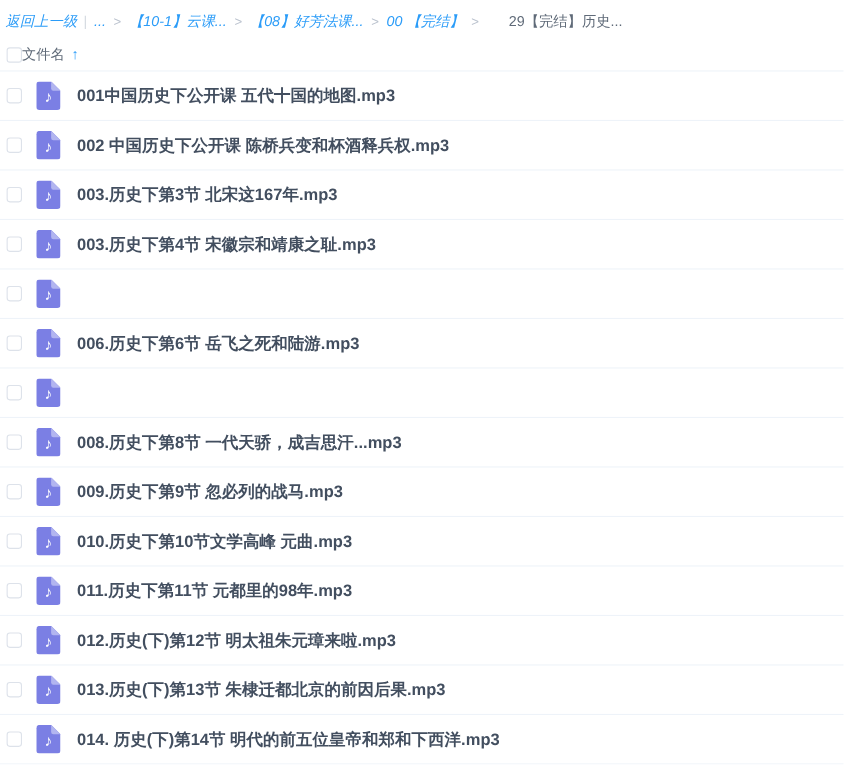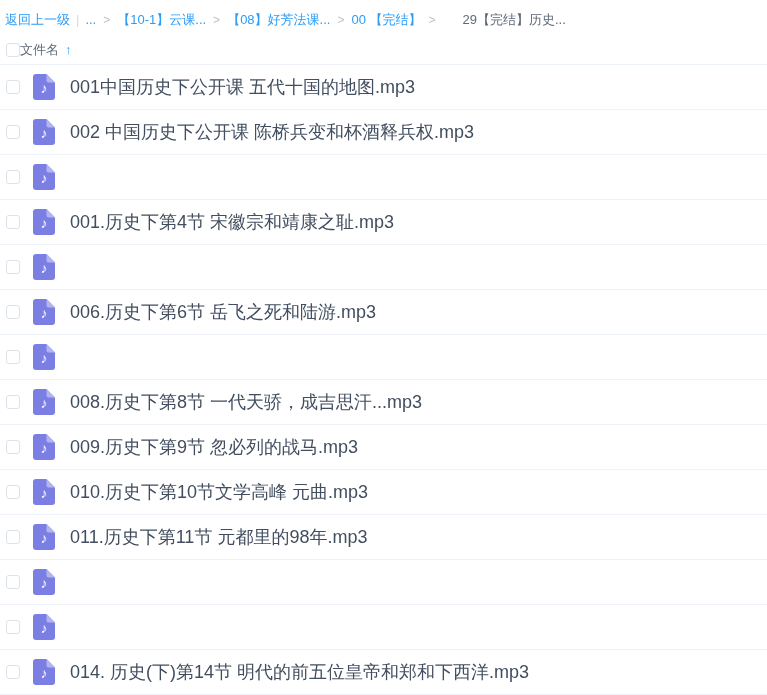--- a/index.html
+++ b/index.html
@@ -15,21 +15,21 @@
   html,body{margin:0;padding:0;}
   body{
     width:767px;height:695px;background:#ffffff;overflow:hidden;
     font-family:"Liberation Sans","DejaVu Sans",sans-serif;
   }
   
   .breadcrumb{
     height:35px;display:flex;align-items:center;
     padding:4px 8px 0 5px;font-size:13px;white-space:nowrap;
   }
-  .crumb-link{color:var(--link);cursor:pointer;}
+  .crumb-link{color:var(--link);cursor:pointer;font-style:italic;}
   .crumb-current{color:var(--muted);margin-left:20px;}
   .pipe{color:#d5dae1;margin:0 6px;}
   .sep{color:#b9c1cd;margin:0 7px;font-size:12px;}
   
   .list-header{
     height:30px;display:flex;align-items:center;
     padding-left:6px;border-bottom:1px solid var(--sep-line);
   }
   .checkbox{
     width:14px;height:14px;border:1px solid var(--cb-border);
@@ -37,22 +37,22 @@
   }
   .col-name{font-size:13px;color:var(--muted);cursor:pointer;}
   .sort-arrow{margin-left:6px;color:var(--link);font-size:13px;font-weight:bold;cursor:pointer;}
   
   .row{
     height:45px;display:flex;align-items:center;
     padding-left:6px;border-bottom:1px solid var(--sep-line);
   }
   .file-icon{margin-left:13px;width:22px;height:26px;flex:0 0 auto;display:block;}
   .file-name{
-    margin-left:15px;font-size:18px;color:var(--text);cursor:pointer;
-    white-space:nowrap;overflow:hidden;text-overflow:ellipsis;max-width:640px;
+    margin-left:15px;font-size:15px;color:var(--text);cursor:pointer;
+    white-space:nowrap;overflow:hidden;text-overflow:ellipsis;max-width:640px;font-weight:bold;
   }
 </style>
 </head>
 <body>
 
 <div class="breadcrumb">
   <span class="crumb-link">返回上一级</span>
   <span class="pipe">|</span>
   <span class="crumb-link">...</span>
   <span class="sep">&gt;</span>
@@ -98,32 +98,33 @@
 
   <div class="row">
     <span class="checkbox"></span>
     <span class="file-icon">
       <svg width="22" height="26" viewBox="0 0 22 26" xmlns="http://www.w3.org/2000/svg">
         <path d="M3 0 H13.5 L22 8.5 V23 a3 3 0 0 1 -3 3 H3 a3 3 0 0 1 -3 -3 V3 a3 3 0 0 1 3 -3 Z" fill="#7b7fe4"></path>
         <path d="M13.5 0 L22 8.5 H15.5 a2 2 0 0 1 -2 -2 Z" fill="#b2b5f0"></path>
         <text x="11" y="19" text-anchor="middle" font-size="14" fill="#ffffff">♪</text>
       </svg>
     </span>
-  </div>
-
-  <div class="row">
-    <span class="checkbox"></span>
-    <span class="file-icon">
-      <svg width="22" height="26" viewBox="0 0 22 26" xmlns="http://www.w3.org/2000/svg">
-        <path d="M3 0 H13.5 L22 8.5 V23 a3 3 0 0 1 -3 3 H3 a3 3 0 0 1 -3 -3 V3 a3 3 0 0 1 3 -3 Z" fill="#7b7fe4"></path>
-        <path d="M13.5 0 L22 8.5 H15.5 a2 2 0 0 1 -2 -2 Z" fill="#b2b5f0"></path>
-        <text x="11" y="19" text-anchor="middle" font-size="14" fill="#ffffff">♪</text>
-      </svg>
-    </span>
-    <span class="file-name">001.历史下第4节 宋徽宗和靖康之耻.mp3</span>
+    <span class="file-name">003.历史下第3节 北宋这167年.mp3</span>
+  </div>
+
+  <div class="row">
+    <span class="checkbox"></span>
+    <span class="file-icon">
+      <svg width="22" height="26" viewBox="0 0 22 26" xmlns="http://www.w3.org/2000/svg">
+        <path d="M3 0 H13.5 L22 8.5 V23 a3 3 0 0 1 -3 3 H3 a3 3 0 0 1 -3 -3 V3 a3 3 0 0 1 3 -3 Z" fill="#7b7fe4"></path>
+        <path d="M13.5 0 L22 8.5 H15.5 a2 2 0 0 1 -2 -2 Z" fill="#b2b5f0"></path>
+        <text x="11" y="19" text-anchor="middle" font-size="14" fill="#ffffff">♪</text>
+      </svg>
+    </span>
+    <span class="file-name">003.历史下第4节 宋徽宗和靖康之耻.mp3</span>
   </div>
 
   <div class="row">
     <span class="checkbox"></span>
     <span class="file-icon">
       <svg width="22" height="26" viewBox="0 0 22 26" xmlns="http://www.w3.org/2000/svg">
         <path d="M3 0 H13.5 L22 8.5 V23 a3 3 0 0 1 -3 3 H3 a3 3 0 0 1 -3 -3 V3 a3 3 0 0 1 3 -3 Z" fill="#7b7fe4"></path>
         <path d="M13.5 0 L22 8.5 H15.5 a2 2 0 0 1 -2 -2 Z" fill="#b2b5f0"></path>
         <text x="11" y="19" text-anchor="middle" font-size="14" fill="#ffffff">♪</text>
       </svg>
@@ -203,31 +204,33 @@
 
   <div class="row">
     <span class="checkbox"></span>
     <span class="file-icon">
       <svg width="22" height="26" viewBox="0 0 22 26" xmlns="http://www.w3.org/2000/svg">
         <path d="M3 0 H13.5 L22 8.5 V23 a3 3 0 0 1 -3 3 H3 a3 3 0 0 1 -3 -3 V3 a3 3 0 0 1 3 -3 Z" fill="#7b7fe4"></path>
         <path d="M13.5 0 L22 8.5 H15.5 a2 2 0 0 1 -2 -2 Z" fill="#b2b5f0"></path>
         <text x="11" y="19" text-anchor="middle" font-size="14" fill="#ffffff">♪</text>
       </svg>
     </span>
-  </div>
-
-  <div class="row">
-    <span class="checkbox"></span>
-    <span class="file-icon">
-      <svg width="22" height="26" viewBox="0 0 22 26" xmlns="http://www.w3.org/2000/svg">
-        <path d="M3 0 H13.5 L22 8.5 V23 a3 3 0 0 1 -3 3 H3 a3 3 0 0 1 -3 -3 V3 a3 3 0 0 1 3 -3 Z" fill="#7b7fe4"></path>
-        <path d="M13.5 0 L22 8.5 H15.5 a2 2 0 0 1 -2 -2 Z" fill="#b2b5f0"></path>
-        <text x="11" y="19" text-anchor="middle" font-size="14" fill="#ffffff">♪</text>
-      </svg>
-    </span>
+    <span class="file-name">012.历史(下)第12节 明太祖朱元璋来啦.mp3</span>
+  </div>
+
+  <div class="row">
+    <span class="checkbox"></span>
+    <span class="file-icon">
+      <svg width="22" height="26" viewBox="0 0 22 26" xmlns="http://www.w3.org/2000/svg">
+        <path d="M3 0 H13.5 L22 8.5 V23 a3 3 0 0 1 -3 3 H3 a3 3 0 0 1 -3 -3 V3 a3 3 0 0 1 3 -3 Z" fill="#7b7fe4"></path>
+        <path d="M13.5 0 L22 8.5 H15.5 a2 2 0 0 1 -2 -2 Z" fill="#b2b5f0"></path>
+        <text x="11" y="19" text-anchor="middle" font-size="14" fill="#ffffff">♪</text>
+      </svg>
+    </span>
+    <span class="file-name">013.历史(下)第13节 朱棣迁都北京的前因后果.mp3</span>
   </div>
 
   <div class="row">
     <span class="checkbox"></span>
     <span class="file-icon">
       <svg width="22" height="26" viewBox="0 0 22 26" xmlns="http://www.w3.org/2000/svg">
         <path d="M3 0 H13.5 L22 8.5 V23 a3 3 0 0 1 -3 3 H3 a3 3 0 0 1 -3 -3 V3 a3 3 0 0 1 3 -3 Z" fill="#7b7fe4"></path>
         <path d="M13.5 0 L22 8.5 H15.5 a2 2 0 0 1 -2 -2 Z" fill="#b2b5f0"></path>
         <text x="11" y="19" text-anchor="middle" font-size="14" fill="#ffffff">♪</text>
       </svg>

